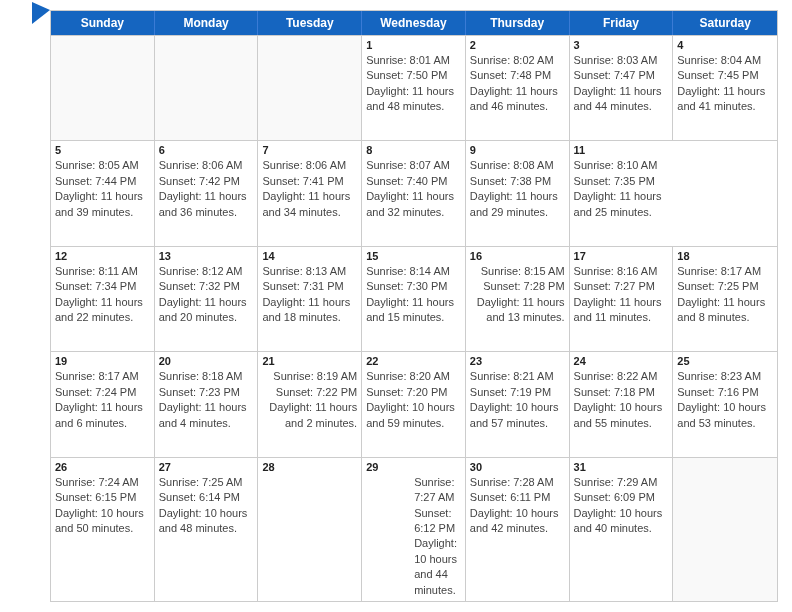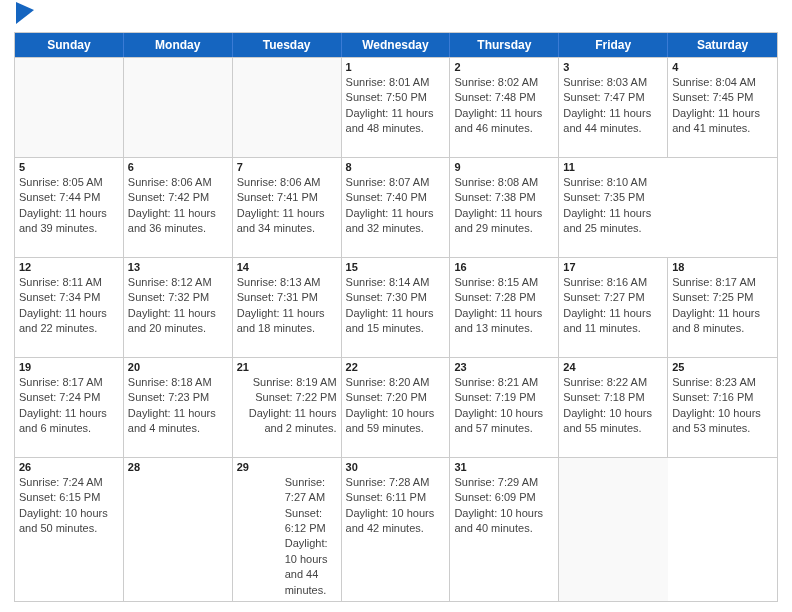--- a/index.html
+++ b/index.html
@@ -6,23 +6,23 @@
     body {
       font-family: Arial, sans-serif;
       background: #fff;
       width: 792px;
       height: 612px;
       overflow: hidden;
     }
     .container {
       width: 792px;
       height: 612px;
-      padding: 10px 14px 10px 14px;
-      display: flex;
-      flex-direction: column;
+      padding: 10px 14px 10px 30px;
+      display: flex;
+      flex-direction: row;
     }
     .header {
       display: flex;
       justify-content: space-between;
       align-items: flex-start;
       margin-bottom: 8px;
     }
     .logo {
       display: flex;
       align-items: center;
@@ -232,21 +232,21 @@
 Daylight: 11 hours and 18 minutes.</div>
           </div>
           <div class="cal-cell">
             <div class="day-number">15</div>
             <div class="day-info" style="white-space: pre-line;">Sunrise: 8:14 AM
 Sunset: 7:30 PM
 Daylight: 11 hours and 15 minutes.</div>
           </div>
           <div class="cal-cell">
             <div class="day-number">16</div>
-            <div class="day-info" style="white-space: pre-line;">Sunrise: 8:15 AM
+            <div class="day-info" style="white-space: pre-line; text-align: right;">Sunrise: 8:15 AM
 Sunset: 7:28 PM
 Daylight: 11 hours and 13 minutes.</div>
           </div>
           <div class="cal-cell">
             <div class="day-number">17</div>
             <div class="day-info" style="white-space: pre-line;">Sunrise: 8:16 AM
 Sunset: 7:27 PM
 Daylight: 11 hours and 11 minutes.</div>
           </div>
           <div class="cal-cell">
@@ -299,20 +299,26 @@
 Sunset: 7:16 PM
 Daylight: 10 hours and 53 minutes.</div>
           </div>
         </div>
         <div class="cal-row">
           <div class="cal-cell">
             <div class="day-number">26</div>
             <div class="day-info" style="white-space: pre-line;">Sunrise: 7:24 AM
 Sunset: 6:15 PM
 Daylight: 10 hours and 50 minutes.</div>
+          </div>
+          <div class="cal-cell">
+            <div class="day-number">27</div>
+            <div class="day-info" style="white-space: pre-line;">Sunrise: 7:25 AM
+Sunset: 6:14 PM
+Daylight: 10 hours and 48 minutes.</div>
           </div>
           <div class="cal-cell">
             <div class="day-number">28</div>
           </div>
           <div class="cal-cell">
             <div class="day-number">29</div>
             <div class="day-info" style="white-space: pre-line; margin-left: 48px;">Sunrise: 7:27 AM
 Sunset: 6:12 PM
 Daylight: 10 hours and 44 minutes.</div>
           </div>

